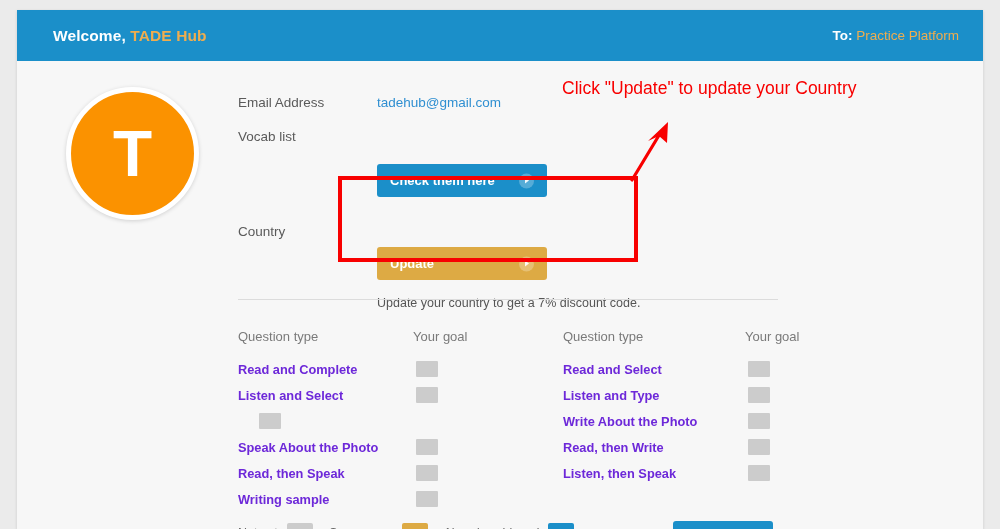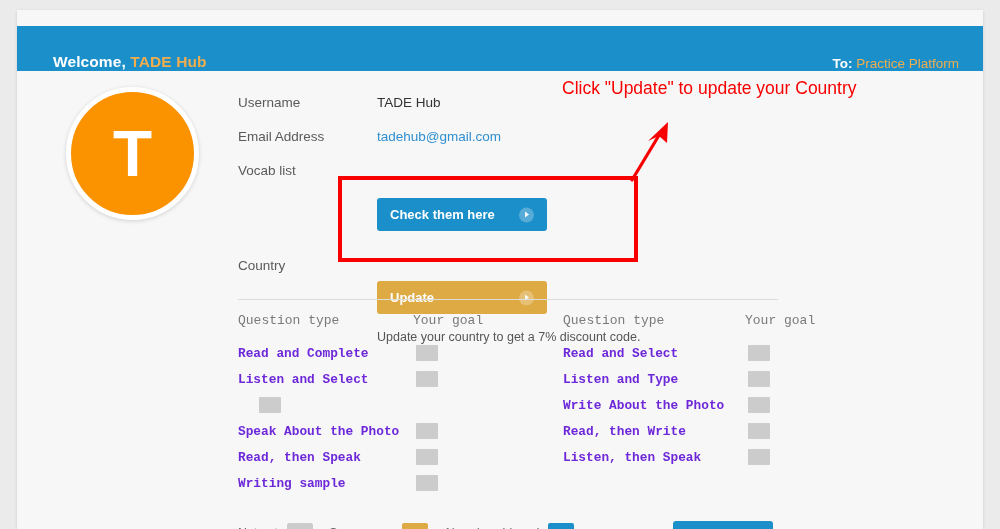--- a/index.html
+++ b/index.html
@@ -27,26 +27,26 @@
     top: 10px;
     width: 966px;
     height: 519px;
     background: #f7f7f7;
     box-shadow: 0 1px 3px rgba(0,0,0,0.14);
     overflow: hidden;
   }
 
   .card-header {
     position: absolute;
-    left: 0; top: 16px;
+    left: 0; top: 0;
     width: 966px;
-    height: 45px;
+    height: 51px;
     background: #1b8fc9;
     display: flex;
-    align-items: flex-end;
+    align-items: center;
     justify-content: space-between;
     padding: 0 24px 0 36px;
   }
 
   .welcome {
     font-size: 15.5px;
     color: #ffffff;
     font-weight: bold;
     letter-spacing: .1px;
     white-space: nowrap;
@@ -167,23 +167,22 @@
     left: 221px;
     top: 289px;
     width: 540px;
     height: 1px;
     background: #dcdcdc;
   }
 
   
   .goals {
     position: absolute;
-    top: 299px;
+    top: 315px;
     font-size: 13px;
-    font-family: Liberation Mono, monospace;
   }
   .goals.left  { left: 221px; }
   .goals.right { left: 546px; }
 
   .goals .ghead {
     display: flex;
     align-items: center;
     height: 22px;
     margin-bottom: 9px;
   }
@@ -306,24 +305,20 @@
         <span class="to-value">Practice Platform</span>
       </div>
     </div>
 
     <div class="avatar">
       <span>T</span>
     </div>
 
     <div class="profile">
 
-      <div class="prow">
-        <div class="plabel">Username</div>
-        <div class="pvalue">TADE Hub</div>
-      </div>
 
       <div class="prow">
         <div class="plabel">Email Address</div>
         <div class="pvalue link">tadehub@gmail.com</div>
       </div>
 
       <div class="prow row-vocab">
         <div class="plabel">Vocab list</div>
         <button class="abtn blue">
           <span>Check them here</span>

